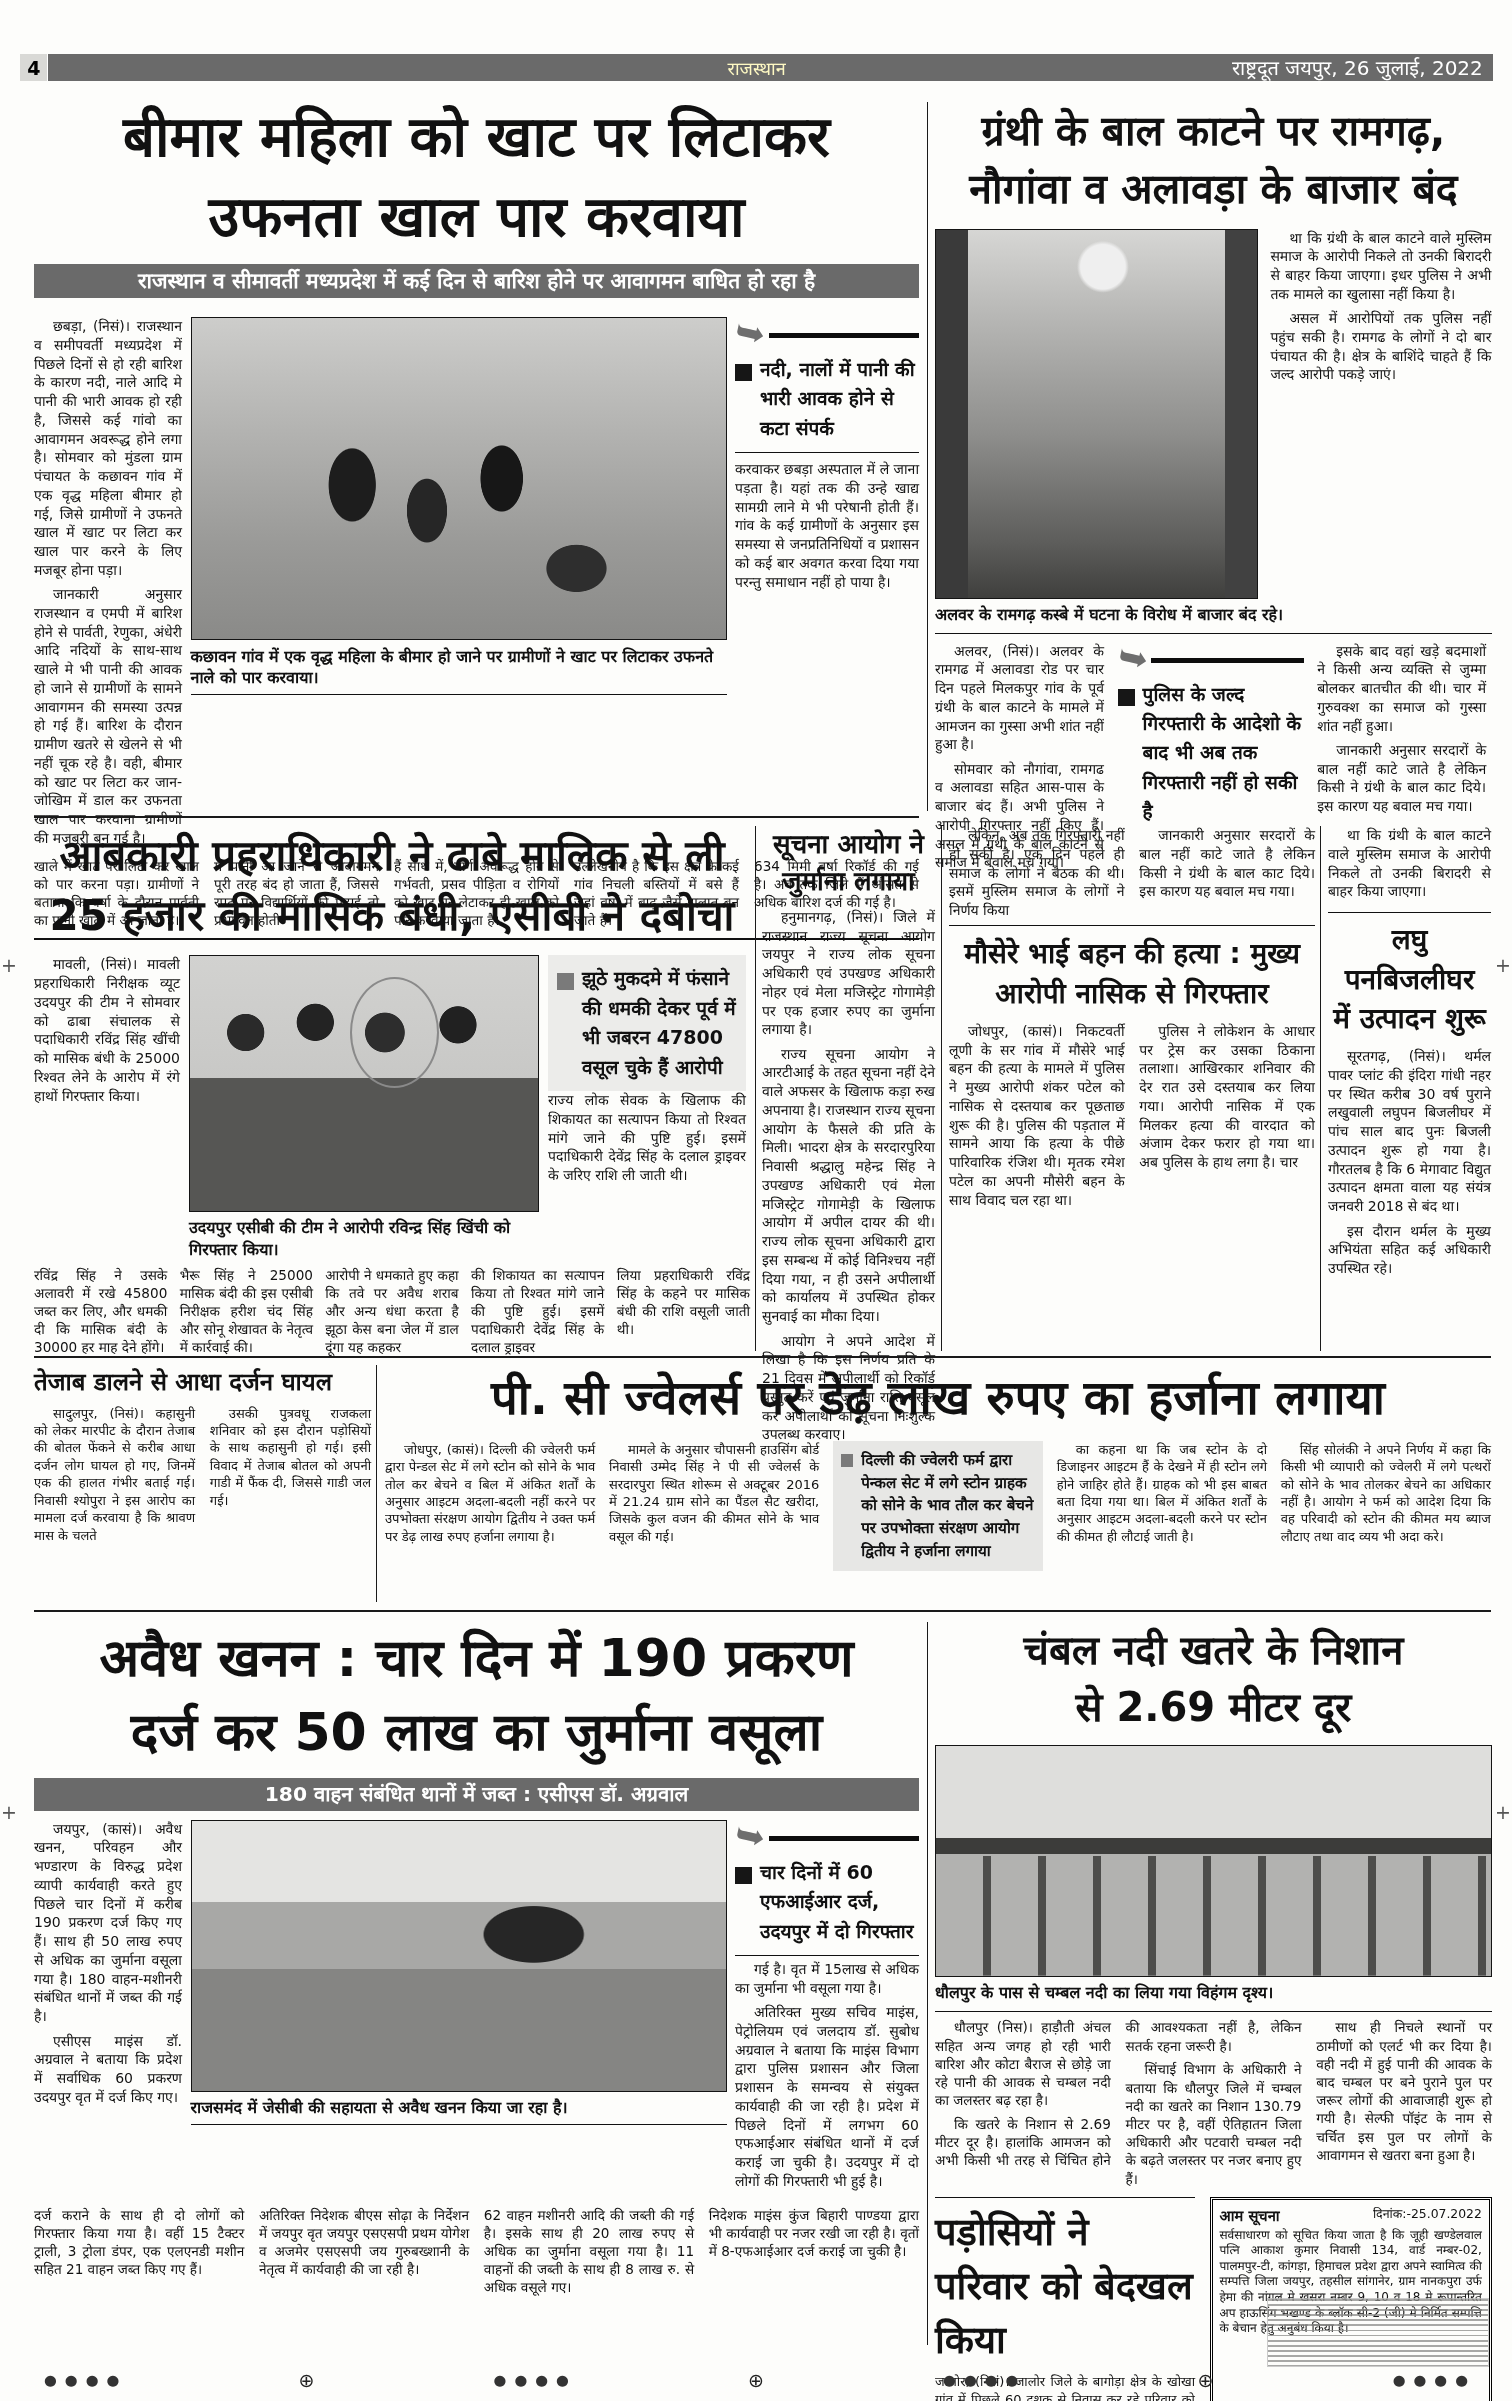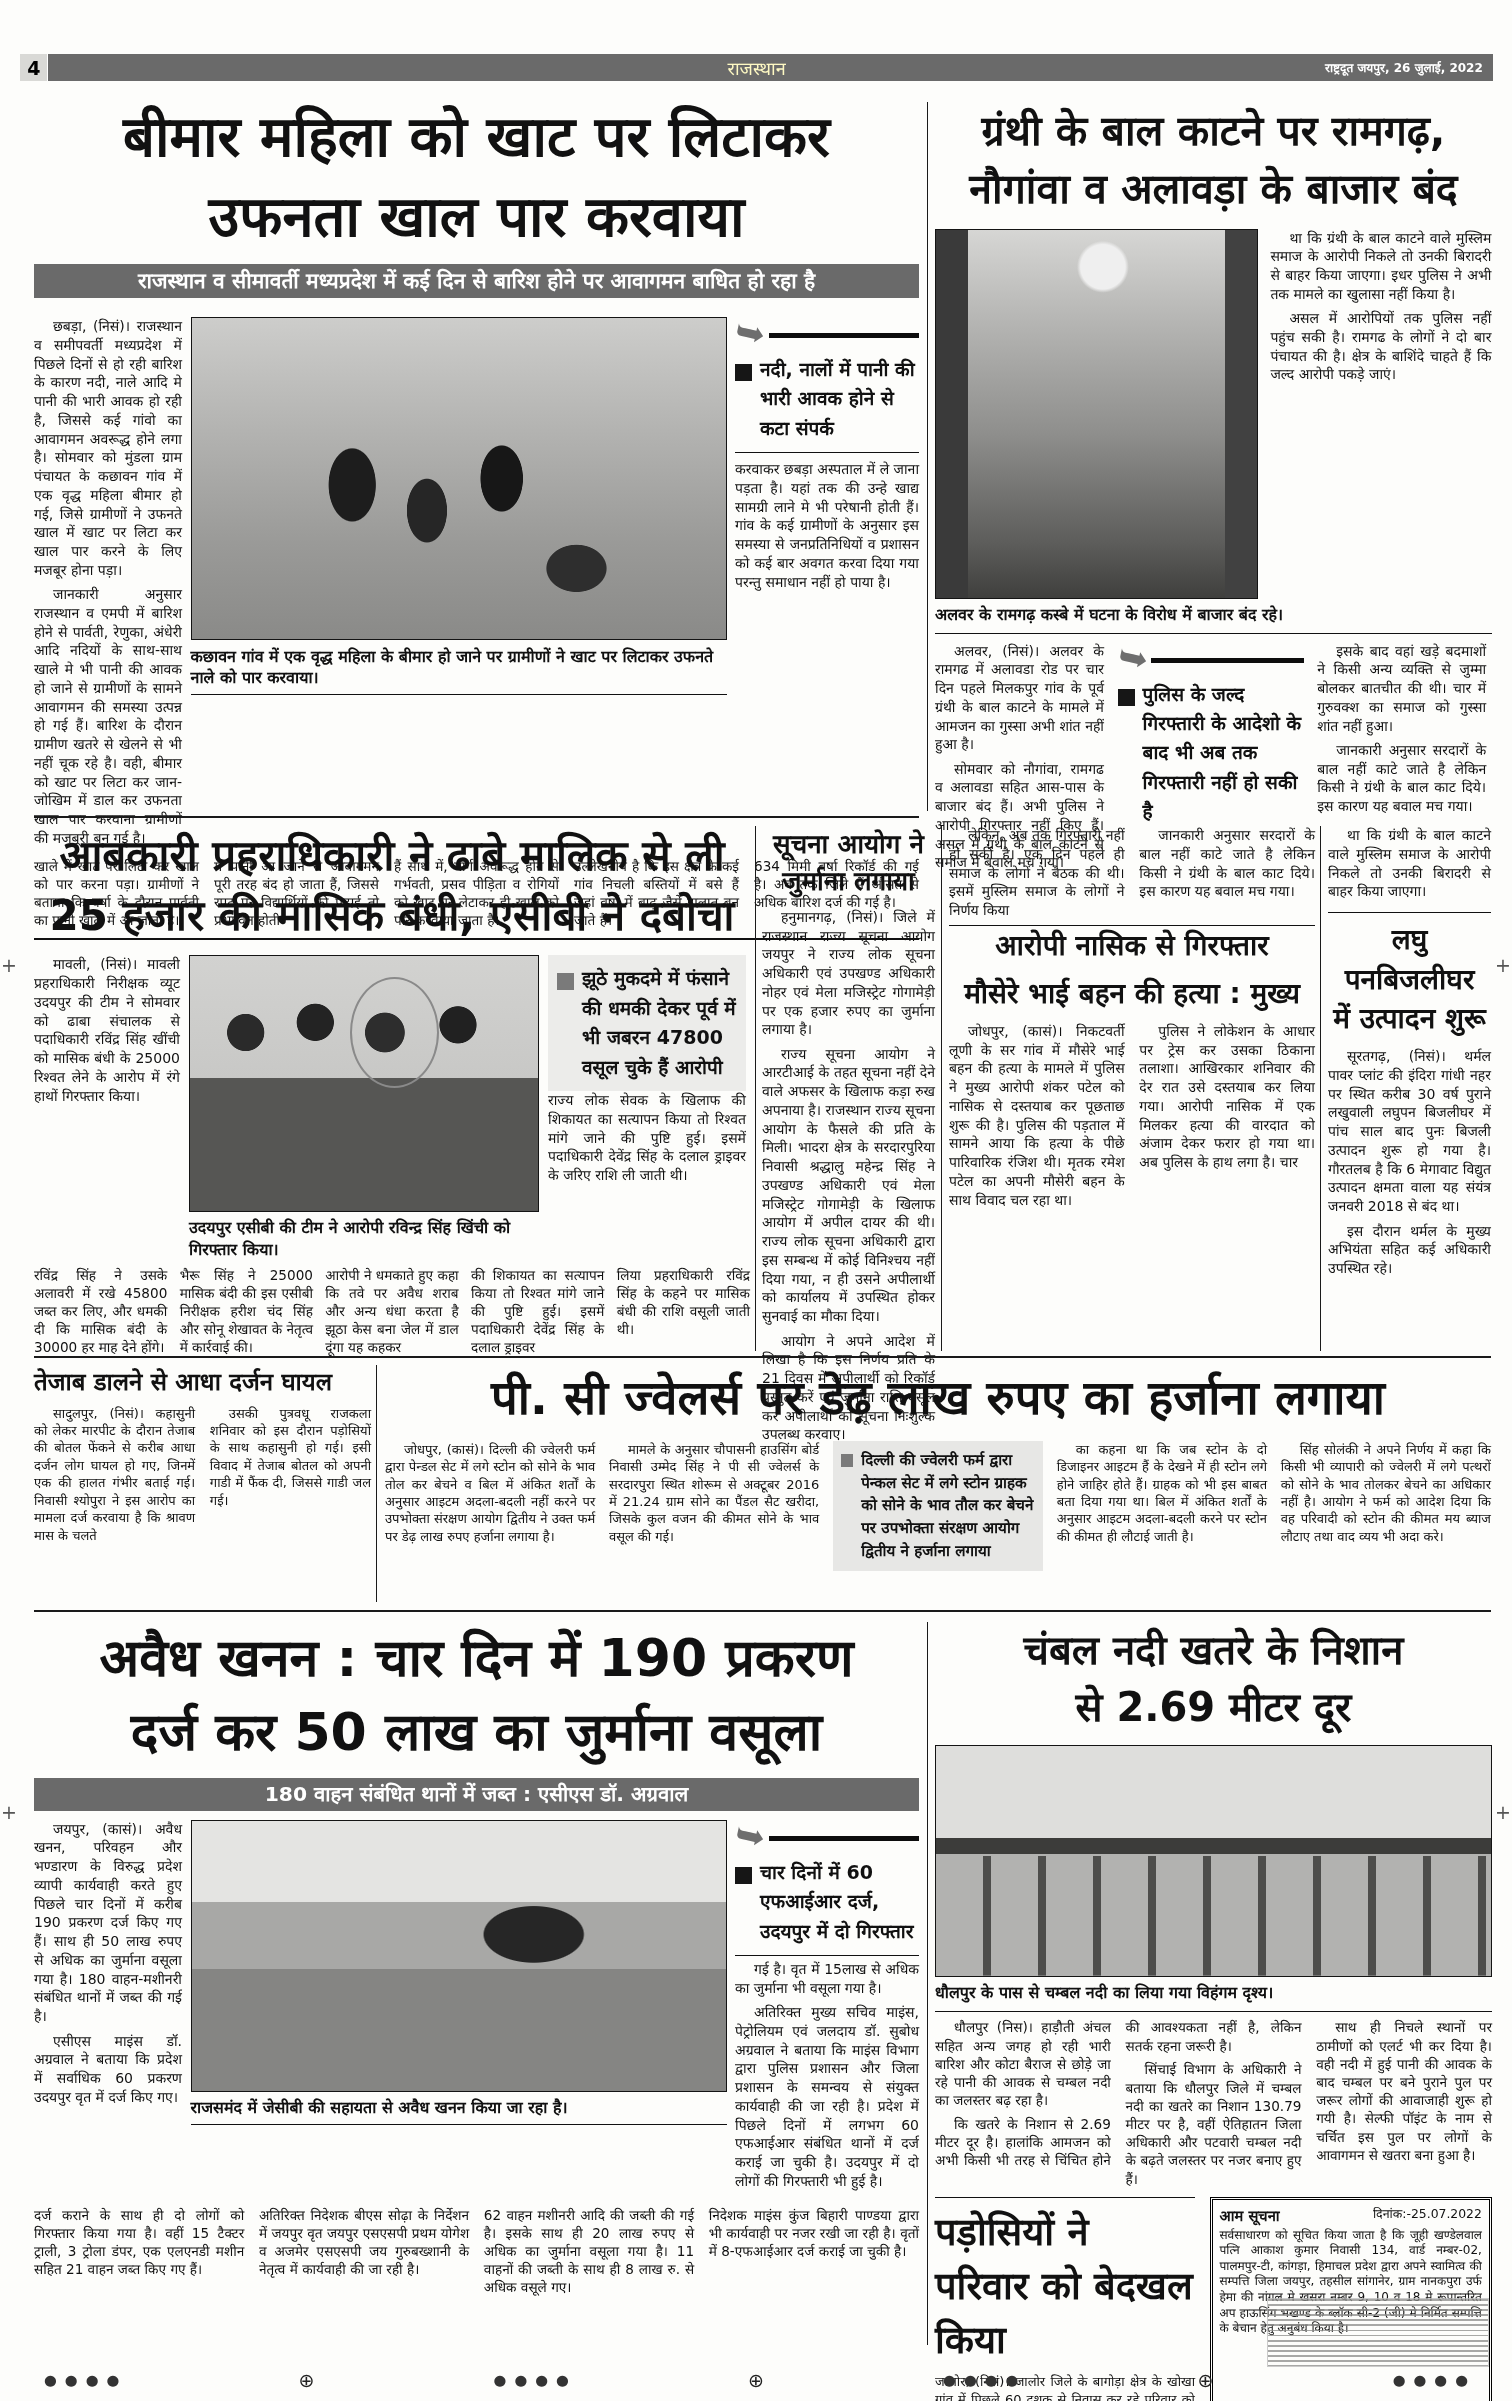--- a/index.html
+++ b/index.html
@@ -5,21 +5,21 @@
   html,body{margin:0;padding:0;background:#e9e9e7;}
   #page{position:relative;width:1512px;height:2401px;background:#fdfdfb;
         font-family:"DejaVu Sans",sans-serif;color:#111;overflow:hidden;}
   
   .topbar{position:absolute;left:20.3px;top:54px;right:19px;height:27px;background:#6a6a6a;
           display:flex;align-items:center;}
   .pagenum{position:absolute;left:0;top:0;width:27px;height:27px;background:#d9d9d6;color:#000;
            font-size:19px;font-weight:bold;display:flex;align-items:center;justify-content:center;
            border-right:1.1px solid #fff;}
   .section-title{position:absolute;left:50%;transform:translateX(-50%);color:#fef9c3;font-size:18px;font-weight:normal;}
-  .masthead{position:absolute;right:10.2px;color:#fff;font-size:12px;font-weight:bold;}
+  .masthead{position:absolute;right:10.2px;color:#fff;font-size:20px;font-weight:normal;}
   
   .hl{font-weight:bold;text-align:center;line-height:1.42;}
   .bar{background:#6a6a6a;color:#fff;font-weight:bold;text-align:center;}
   .body-txt{font-size:14px;line-height:1.34;text-align:justify;}
   .body-txt p{margin:0 0 5.6px 0;text-indent:19px;}
   .caption{font-weight:bold;font-size:16px;line-height:1.35;}
   .notebox{display:flex;gap:8px;font-size:19px;font-weight:bold;line-height:1.55;}
   .notebox .sq{flex:0 0 auto;width:17px;height:17px;background:#161616;margin-top:9px;}
   .notebox.graysq .sq{background:#7a7a7a;}
   .arrowrow{display:flex;align-items:flex-start;gap:3.4px;margin-bottom:5.6px;}
@@ -204,22 +204,22 @@
     </div>
   </section>
 
   <div class="vline" style="left:941px;top:826px;height:525px;"></div>
 
   <section style="position:absolute;left:949px;top:826px;width:366px;">
     <div class="body-txt colrule" style="column-count:2;border-bottom:1.1px solid #111;padding-bottom:5.6px;">
       <p>लेकिन, अब तक गिरफ्तारी नहीं हो सकी है। एक दिन पहले ही समाज के लोगों ने बैठक की थी। इसमें मुस्लिम समाज के लोगों ने निर्णय किया</p>
       <p>जानकारी अनुसार सरदारों के बाल नहीं काटे जाते है लेकिन किसी ने ग्रंथी के बाल काट दिये। इस कारण यह बवाल मच गया।</p>
     </div>
+    <div class="hl" style="font-size:28px;margin-top:8px;">मौसेरे भाई बहन की हत्या : मुख्य</div>
     <div class="hl" style="font-size:28px;">आरोपी नासिक से गिरफ्तार</div>
-    <div class="hl" style="font-size:28px;margin-top:8px;">मौसेरे भाई बहन की हत्या : मुख्य</div>
     <div class="body-txt colrule" style="column-count:2;margin-top:8px;">
       <p>जोधपुर, (कासं)। निकटवर्ती लूणी के सर गांव में मौसेरे भाई बहन की हत्या के मामले में पुलिस ने मुख्य आरोपी शंकर पटेल को नासिक से दस्तयाब कर पूछताछ शुरू की है। पुलिस की पड़ताल में सामने आया कि हत्या के पीछे पारिवारिक रंजिश थी। मृतक रमेश पटेल का अपनी मौसेरी बहन के साथ विवाद चल रहा था।</p>
       <p>पुलिस ने लोकेशन के आधार पर ट्रेस कर उसका ठिकाना तलाशा। आखिरकार शनिवार की देर रात उसे दस्तयाब कर लिया गया। आरोपी नासिक में एक मिलकर हत्या की वारदात को अंजाम देकर फरार हो गया था। अब पुलिस के हाथ लगा है। चार</p>
     </div>
   </section>
 
   <div class="vline" style="left:1320px;top:826px;height:525px;"></div>
 
   <section style="position:absolute;left:1328px;top:826px;width:163px;">
     <div class="body-txt" style="border-bottom:1.1px solid #111;padding-bottom:5.6px;">

